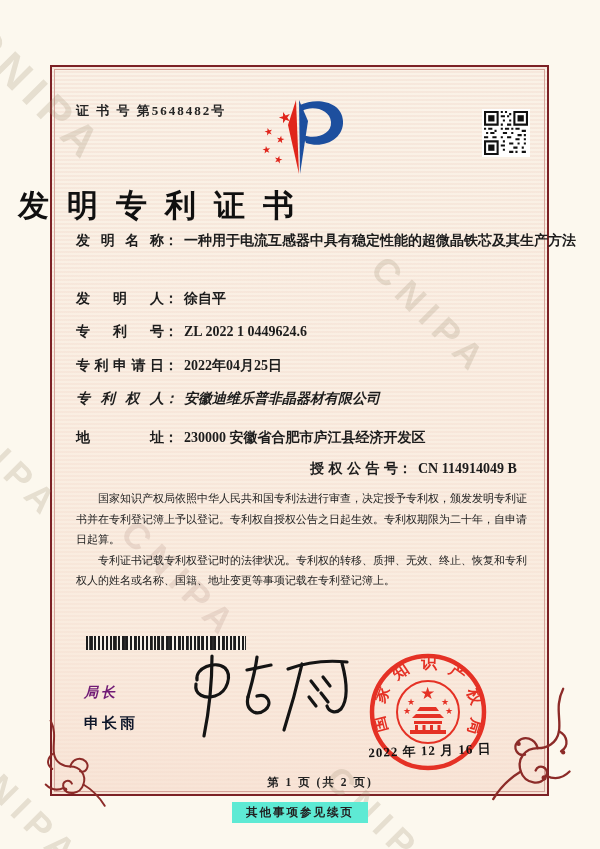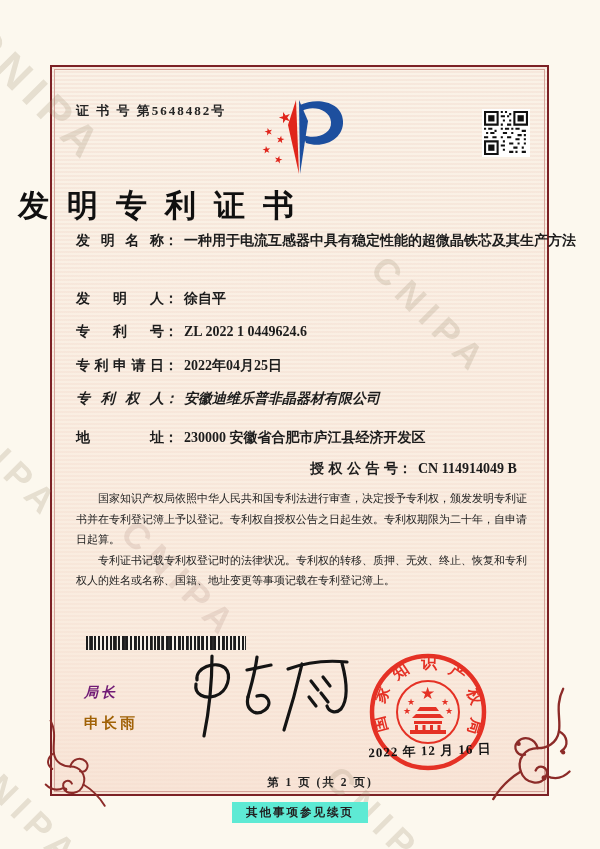--- a/index.html
+++ b/index.html
@@ -74,21 +74,21 @@
       repeating-linear-gradient(90deg,rgba(0,0,0,0) 0 3px,rgba(40,40,40,0.85) 3px 4px,rgba(0,0,0,0) 4px 9px);
     background-color:#f7f2ea;
   }
   
   .director-title{
     position:absolute;left:84px;top:684px;z-index:2;
     font-size:14px;font-weight:700;letter-spacing:3px;color:#701a75;font-style:italic;
   }
   .director-name{
     position:absolute;left:84px;top:714px;z-index:2;
-    font-size:15px;font-weight:700;letter-spacing:3px;color:#a16207;
+    font-size:15px;font-weight:700;letter-spacing:3px;color:#0f172a;
   }
   .sig{position:absolute;left:185px;top:648px;z-index:2;}
   
   .seal{position:absolute;left:357px;top:641px;z-index:3;opacity:0.95;}
   .stamp-date{
     position:absolute;left:360px;top:742px;width:140px;z-index:4;
     text-align:center;font-size:13px;font-weight:700;color:#131313;
     letter-spacing:1px;transform:rotate(-2deg);white-space:nowrap;
   }
   

